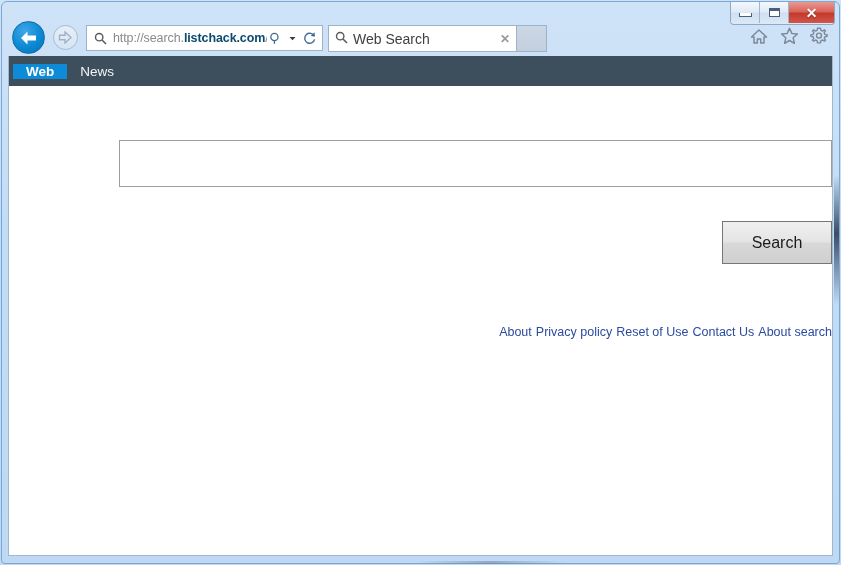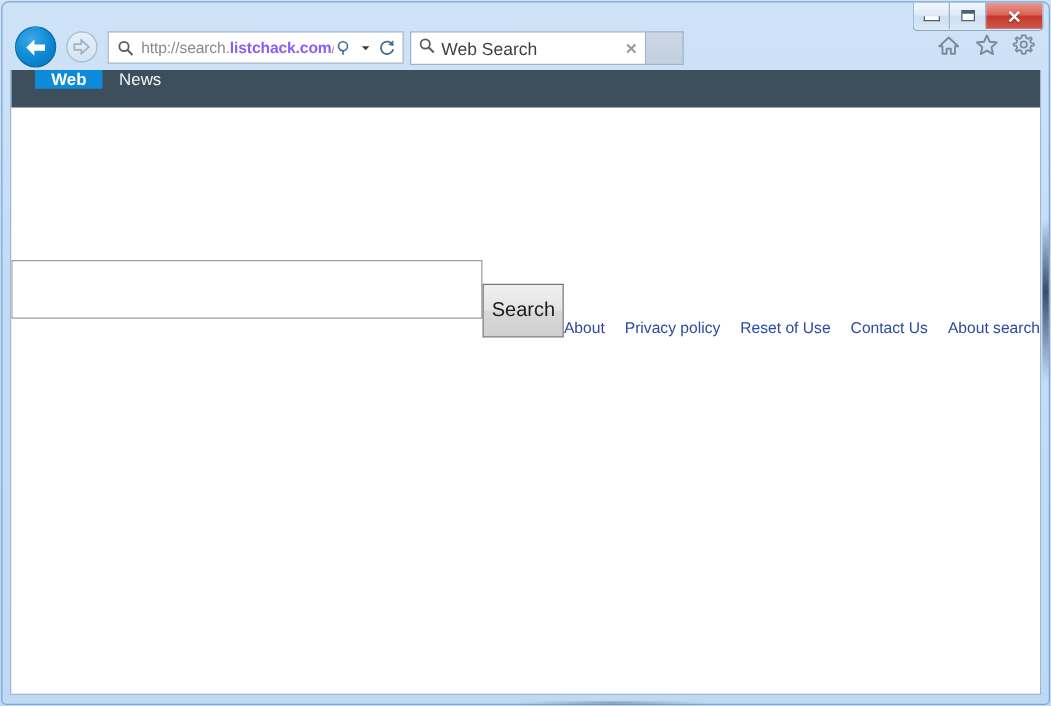--- a/index.html
+++ b/index.html
@@ -133,21 +133,21 @@
   }
   #address-url {
     flex: 1;
     font-size: 12.5px;
     color: #8a8a8a;
     white-space: nowrap;
     overflow: hidden;
     margin-left: 4px;
     letter-spacing: -0.1px;
   }
-  #address-url b { color: #8b5cf6; font-weight: bold; }
+  #address-url b { color: #0c4a6e; font-weight: bold; }
   .addr-tool {
     width: 17px;
     display: flex; align-items: center; justify-content: center;
     color: #4a6a8a;
   }
   #tab-strip {
     position: absolute;
     left: 320px; top: 5px;
     height: 27px;
     display: flex;
@@ -206,43 +206,43 @@
     border-top: none;
     box-sizing: border-box;
     overflow: hidden;
   }
 
   
   #site-nav {
     height: 30px;
     background: #3d4e5c;
     display: flex;
-    align-items: flex-start;
-    padding-left: 19px;
+    align-items: center;
+    padding-left: 4px;
   }
   .nav-item {
     display: flex;
     align-items: center;
     padding: 0 13px;
     font-size: 13.5px;
     color: #f2f5f8;
     white-space: nowrap;
   }
   .nav-item.active {
     background: #0d8bd9;
     font-weight: bold;
     color: #ffffff;
   }
 
   
   #search-area {
-    padding-top: 107px;
-    display: flex;
-    flex-direction: row;
-    align-items: center;
+    padding-top: 54px;
+    display: flex;
+    flex-direction: column;
+    align-items: flex-end;
   }
   #search-input {
     width: 713px;
     height: 47px;
     border: 1px solid #9e9e9e;
     box-sizing: border-box;
     background: #ffffff;
     font-family: "Liberation Sans", sans-serif;
     font-size: 14px;
     color: #222;
@@ -259,21 +259,21 @@
     font-family: "Liberation Sans", sans-serif;
     font-size: 16px;
     color: #1c1c1c;
     box-sizing: border-box;
     cursor: pointer;
   }
   #footer-links {
     margin-top: 61px;
     display: flex;
     justify-content: center;
-    gap: 16px;
+    gap: 4px;
   }
   .footer-link {
     font-size: 12.5px;
     color: #2b4ba0;
     text-decoration: none;
     white-space: nowrap;
   }
 </style>
 </head>
 <body>

